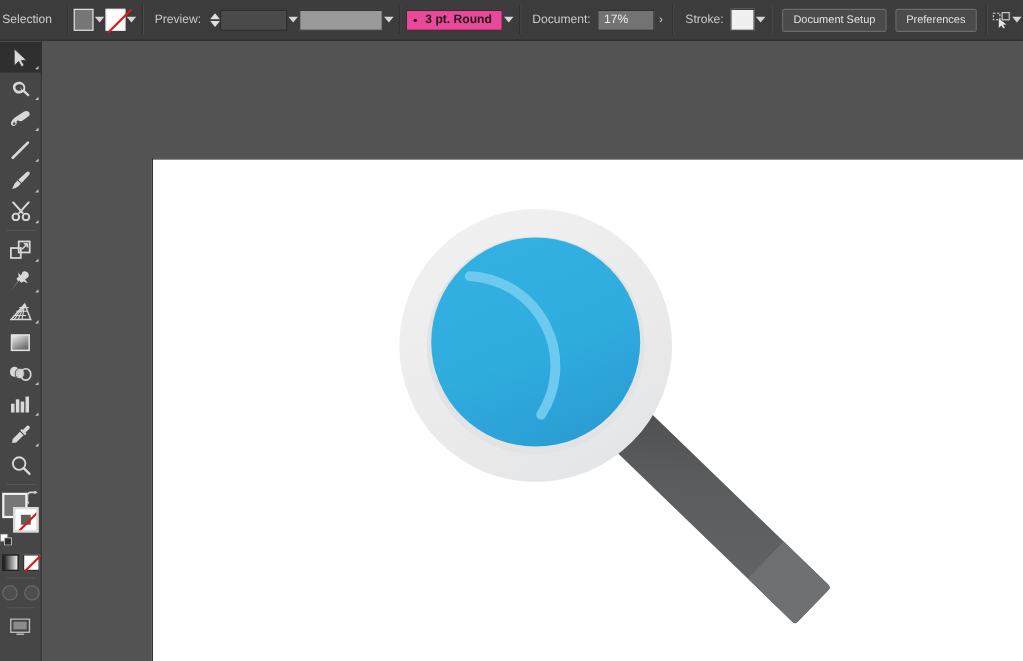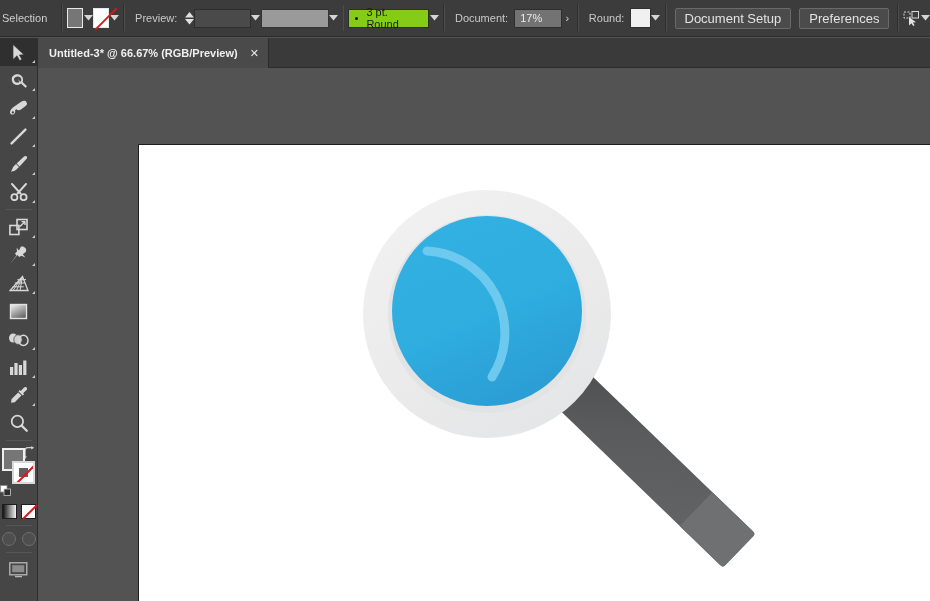--- a/index.html
+++ b/index.html
@@ -57,39 +57,39 @@
     box-sizing:border-box;display:flex;align-items:center;
     padding:0 4px;color:#eaeaea;font-size:11px;
   }
   .field.dark{background:#4a4a4a;}
   .field.wide{width:75px;}
   .brushbox{
     width:95px;height:19px;background:#9a9a9a;border:1px solid #343434;
     box-sizing:border-box;
   }
   .brush-def{
-    width:108px;height:19px;background:#84cc16;color:#1a1a1a;
+    width:108px;height:19px;background:#ec4899;color:#1a1a1a;
     border:1px solid #2e2e2e;box-sizing:border-box;
-    display:flex;align-items:center;gap:8px;padding:0 6px;font-size:11px;
+    display:flex;align-items:center;gap:8px;padding:0 6px;font-size:11px;font-weight:bold;
   }
   .brush-dot{width:3px;height:3px;border-radius:50%;background:#111;flex:0 0 auto;}
   .opacity-field{
     width:62px;height:19px;background:#737373;border:1px solid #2e2e2e;
     box-sizing:border-box;display:flex;align-items:center;padding:0 5px;
     color:#ebebeb;font-size:11px;
   }
   .arrowbtn{width:16px;display:flex;align-items:center;justify-content:center;color:#cfcfcf;font-size:11px;}
   .style-swatch{
     width:28px;height:20px;background:#f0f0f0;border:1px solid #2f2f2f;box-sizing:border-box;
   }
   .btn{
     height:21px;padding:0 9px;background:#4b4b4b;
     border:1px solid #6a6a6a;border-radius:2px;box-sizing:border-box;
     display:flex;align-items:center;justify-content:center;
-    color:#e2e2e2;font-size:13px;white-space:nowrap;
+    color:#e2e2e2;font-size:10px;white-space:nowrap;
   }
   .iconbtn{width:22px;height:22px;display:flex;align-items:center;justify-content:center;}
 
   
   .tabbar{
     position:absolute;left:0;top:38px;width:930px;height:30px;
     background:#3a3a3a;border-bottom:1px solid #2c2c2c;box-sizing:border-box;
   }
   .tab{
     position:absolute;left:38px;top:0;height:30px;
@@ -228,21 +228,21 @@
     </div>
 
     <div class="vsep"></div>
 
     <span class="ctrl-label">Document:</span>
     <div class="opacity-field">17%</div>
     <div class="arrowbtn">›</div>
 
     <div class="vsep"></div>
 
-    <span class="ctrl-label">Round:</span>
+    <span class="ctrl-label">Stroke:</span>
     <div class="style-swatch"></div>
     <div class="caret">
       <svg width="9" height="6" viewBox="0 0 9 6">
           <path d="M0 0 L4.5 5.5 L9 0 Z" fill="#d5d5d5"></path>
         </svg>
     </div>
 
     <div class="vsep"></div>
 
     <div class="btn" style="margin-left:4px">Document Setup</div>
@@ -257,26 +257,20 @@
         <path d="M6 6 L6 14.5 L8.4 12.2 L10.2 15 L11.6 14.2 L9.9 11.5 L13 11.3 Z" fill="#e4e4e4"></path>
       </svg>
     </div>
     <div class="caret">
       <svg width="9" height="6" viewBox="0 0 9 6">
           <path d="M0 0 L4.5 5.5 L9 0 Z" fill="#d5d5d5"></path>
         </svg>
     </div>
   </div>
 
-  <div class="tabbar">
-    <div class="tab">
-      <span class="tab-title">Untitled-3* @ 66.67% (RGB/Preview)</span>
-      <span class="tab-close">✕</span>
-    </div>
-  </div>
 
   <div class="toolpanel">
 
     <div class="tool sel">
       <svg width="13" height="17" viewBox="0 0 13 17">
         <path d="M1 0.5 L1 15.5 L5 11.8 L7.6 16.6 L9.9 15.4 L7.4 11 L12 10.7 Z" fill="#d8d8d8" stroke="#3a3a3a" stroke-width="0.7"></path>
       </svg>
       <span class="corner"></span>
     </div>
 

